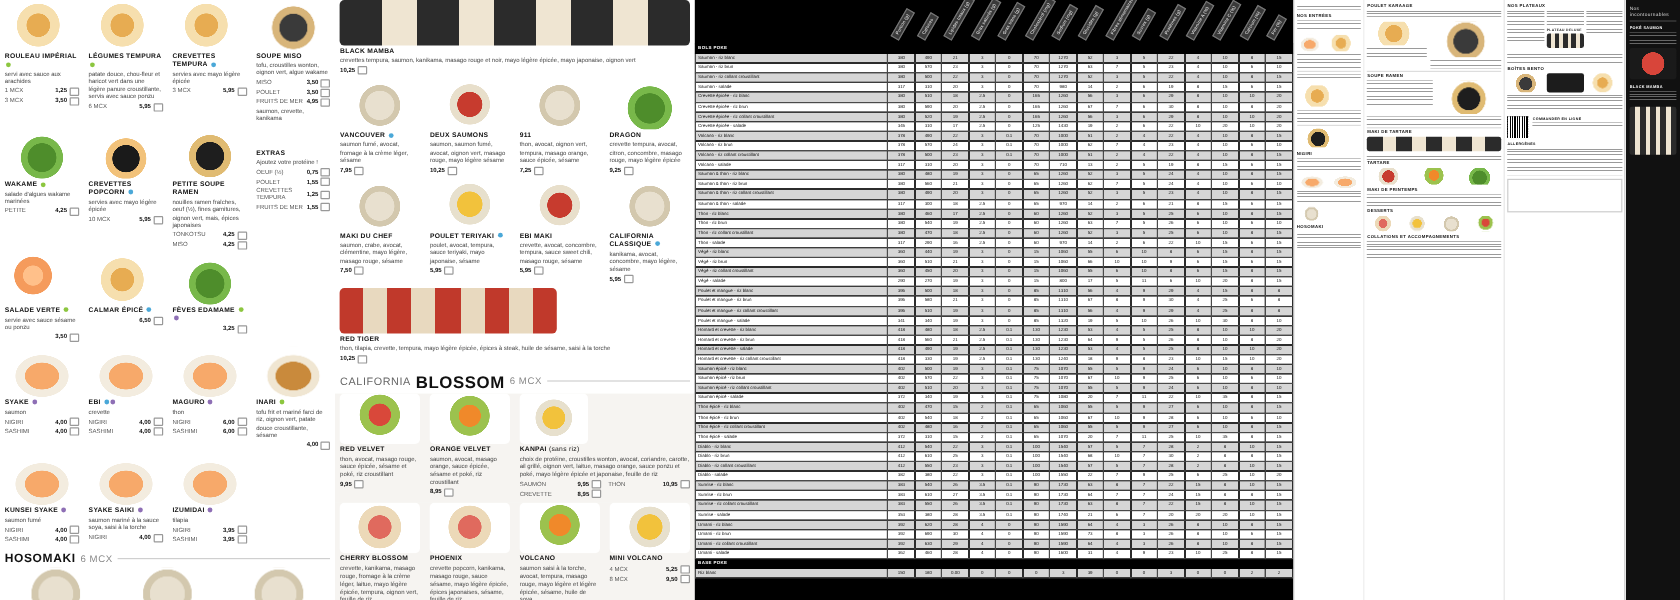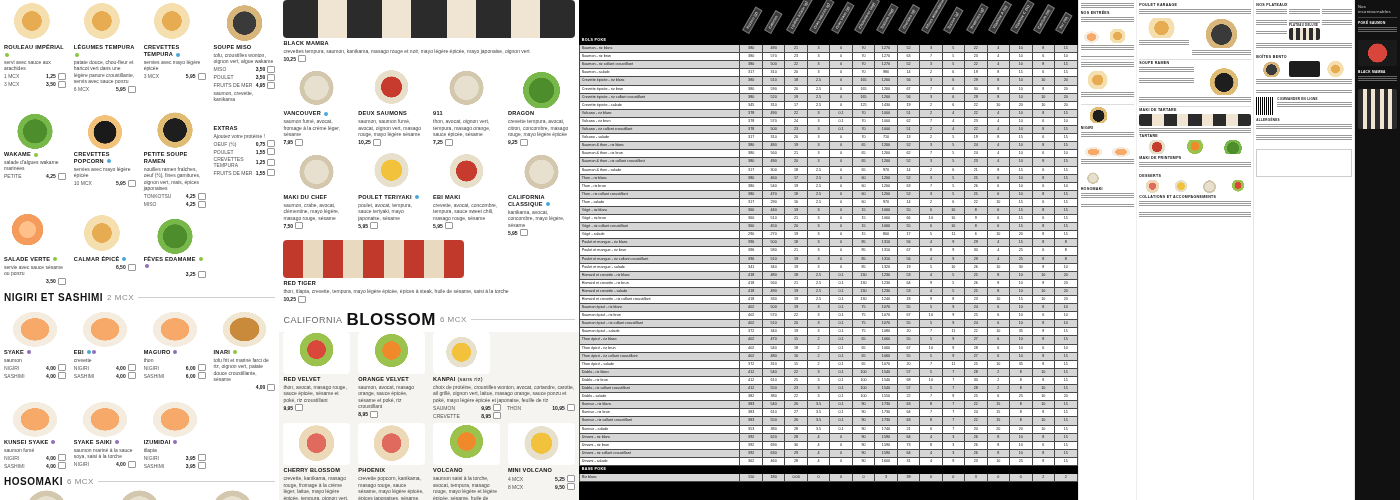--- a/index.html
+++ b/index.html
@@ -222,25 +222,20 @@
         <div class="nm">FÈVES EDAMAME <span class="dot d-g"></span><span class="dot d-p"></span></div>
         <div class="prow">
             <span class="lb"></span>
             <span class="pc">3,25</span>
             <span class="box"></span>
           </div>
       </div>
       <div class="item c4"></div>
     </div>
 
-    <div class="sectionhead">
-      <span class="t1">NIGIRI ET SASHIMI</span>
-      <span class="t2">2 MCX</span>
-      <span class="rule"></span>
-    </div>
 
     <div class="grid">
       <div class="item c4">
         <div class="ph f-nigiri"></div>
         <div class="nm">SYAKE <span class="dot d-p"></span></div>
         <div class="ds">saumon</div>
         <div class="prow">
             <span class="lb">NIGIRI</span>
             <span class="pc">4,00</span>
             <span class="box"></span>
@@ -452,21 +447,21 @@
       <div class="nm">RED TIGER</div>
       <div class="ds">thon, tilapia, crevette, tempura, mayo légère épicée, épices à steak, huile de sésame, saisi à la torche</div>
       <div class="prow">
           <span class="pc">10,25</span>
           <span class="box"></span>
         </div>
     </div>
 
     <div class="sectionhead">
       <span class="t2" style="font-size:9px;color:#666">CALIFORNIA</span>
-      <span class="t1" style="font-size:17px">BLOSSOM</span>
+      <span class="t1" style="font-size:14px">BLOSSOM</span>
       <span class="t2">6 MCX</span>
       <span class="rule"></span>
     </div>
 
     <div class="grid f-marble">
       <div class="item c4">
         <div class="ph f-blos"></div>
         <div class="nm">RED VELVET</div>
         <div class="ds">thon, avocat, masago rouge, sauce épicée, sésame et poké, riz croustillant</div>
         <div class="prow">

